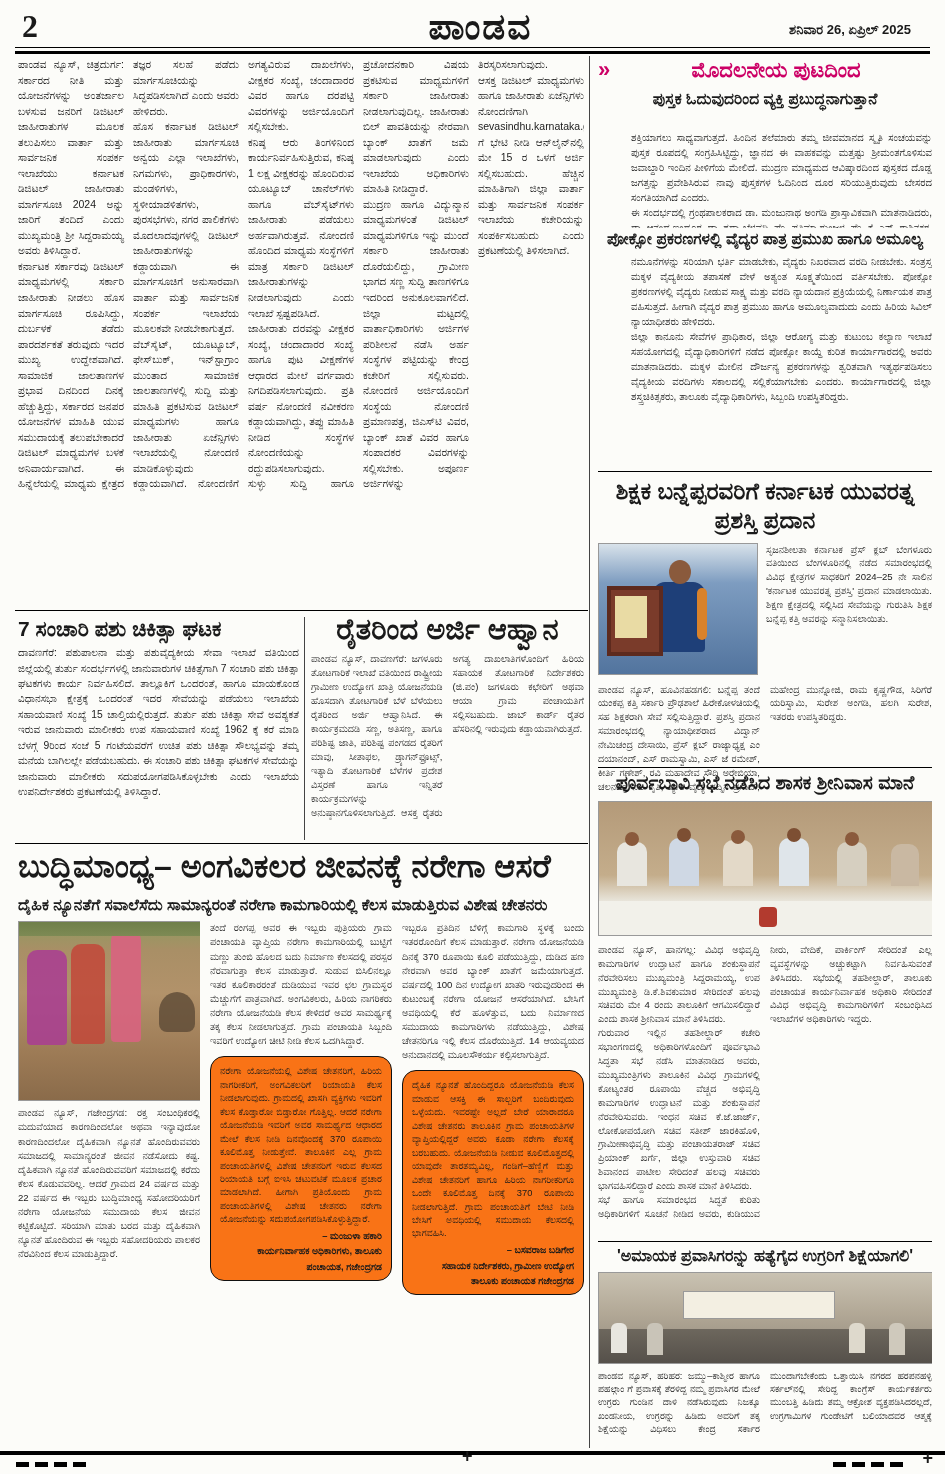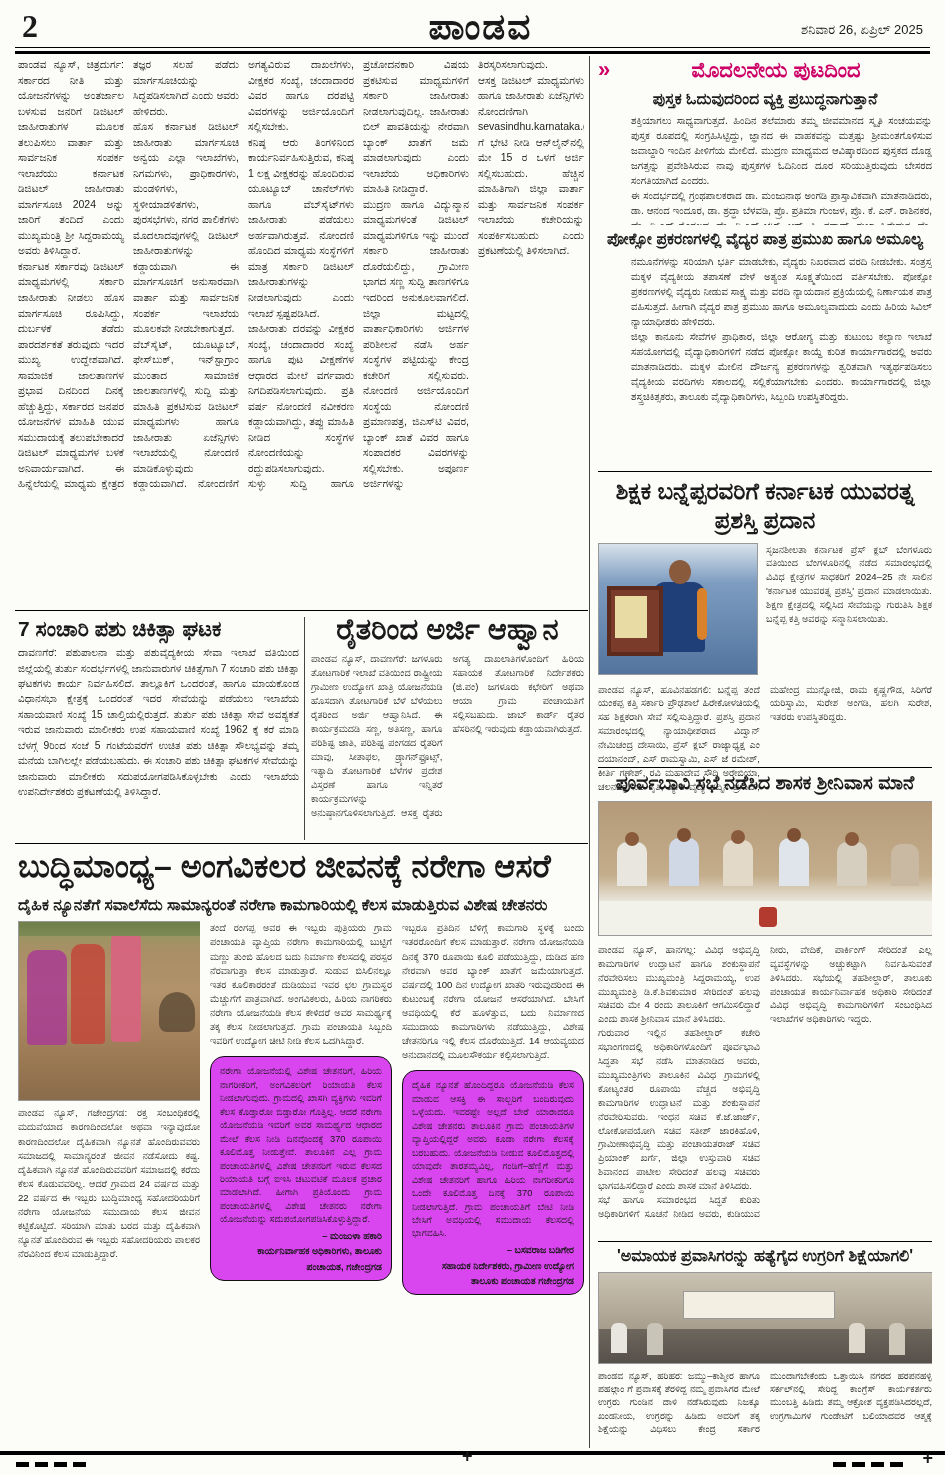--- a/index.html
+++ b/index.html
@@ -2,21 +2,21 @@
 <html><head>
 <meta charset="utf-8">
 <style>
   html,body{margin:0;padding:0;background:#888;}
   #paper{position:relative;width:945px;height:1474px;background:#fcfcf9;margin:0 auto;
          font-family:"Liberation Sans","DejaVu Sans",sans-serif;color:#1a1a1a;overflow:hidden;}
   .abs{position:absolute;}
   
   .pgnum{left:22px;top:8px;font:bold 32px "Liberation Serif","DejaVu Serif",serif;}
   .masthead{left:16px;right:0;top:6px;text-align:center;font-size:36px;font-weight:bold;letter-spacing:2px;}
-  .pdate{right:22px;top:22px;font-size:13px;font-weight:normal;}
+  .pdate{right:34px;top:22px;font-size:13px;font-weight:bold;}
   .hline1{left:15px;right:15px;top:47px;border-top:1.5px solid #000;}
   .hline2{left:15px;right:15px;top:51px;border-top:3px solid #000;}
   .vline-main{left:589px;top:56px;height:1392px;width:1px;background:#444;}
   hr.cut{border:none;border-top:1px solid #000;margin:0;}
   
   .a1{left:18px;top:57px;width:566px;height:550px;}
   .a1 h1{margin:0 0 10px 0;font-size:34px;line-height:1.2;font-weight:bold;color:#0d0d0d;}
   .colbody{text-align:justify;white-space:pre-line;overflow:hidden;}
   .a1 .colbody{column-count:5;column-gap:9px;column-fill:auto;height:448px;font-size:10.5px;line-height:1.48;}
   .hr-l1{left:15px;width:573px;top:610px;}
@@ -29,37 +29,37 @@
   .a3 h2{margin:0 0 6px 0;font-size:29px;line-height:1.1;text-align:center;}
   .a3 .colbody{column-count:2;column-gap:10px;column-fill:auto;height:180px;font-size:9.6px;line-height:1.46;}
   .hr-l2{left:15px;width:573px;top:843px;}
   
   .ng{left:18px;top:848px;width:566px;height:600px;}
   .ng h2{margin:0 0 11px 0;font-size:32px;line-height:1.15;}
   .ng h3{margin:0 0 7px 0;font-size:15.5px;line-height:1.2;}
   .ngcols{display:grid;grid-template-columns:1fr 1fr 1fr;gap:10px;height:540px;overflow:hidden;}
   .ngcol{font-size:9.6px;line-height:1.47;text-align:justify;overflow:hidden;}
   .quotebox{border:1.5px solid #111;border-radius:14px;padding:8px 9px 6px;margin-top:8px;
-            font-size:9.3px;line-height:1.45;text-align:justify;background:#d946ef;}
+            font-size:9.3px;line-height:1.45;text-align:justify;background:#f97316;}
   .sig{ text-align:right;font-weight:bold;line-height:1.35;margin-top:3px;}
   
   .photo{position:relative;overflow:hidden;border:1px solid #999;}
   .ph-shape{position:absolute;}
   .ph-narega{width:100%;height:178px;margin-bottom:5px;
      background:linear-gradient(180deg,#8f9a5f 0%,#a98f66 16%,#b2926a 40%,#9c7a55 75%,#8a6b4a 100%);}
   .ph-award{width:158px;height:130px;background:linear-gradient(180deg,#d8e2ea 0%,#7d9cc0 30%,#52749e 100%);}
   .ph-mla{width:100%;height:133px;background:linear-gradient(180deg,#b49a79 0%,#c4ad8b 55%,#efefe9 78%,#e6e6df 100%);}
   .ph-protest{width:100%;height:90px;background:linear-gradient(180deg,#c9c2b2 0%,#b2a896 45%,#8e867a 100%);}
   
   .rc{left:598px;width:334px;}
   .r-cont{top:58px;display:flex;align-items:center;gap:10px;}
   .r-cont .arrow{color:#cc0066;font-size:22px;font-weight:bold;line-height:1;}
   .r-cont .lbl{flex:1;text-align:center;color:#cc0066;font-size:21px;font-weight:bold;}
   .r-book{top:88px;height:140px;overflow:hidden;}
-  .r-book h3{margin:2px 0 5px;text-align:center;font-size:15.5px;}
+  .r-book h3{margin:2px 0 22px;text-align:center;font-size:15.5px;}
   .smallbody{font-size:10px;line-height:1.5;text-align:justify;white-space:pre-line;overflow:hidden;margin-left:33px;}
   .r-book .smallbody{height:112px;}
   .r-pocso{top:230px;height:238px;overflow:hidden;}
   .r-pocso h3{margin:0 0 6px;text-align:center;font-size:15.5px;}
   .r-pocso .smallbody{height:206px;}
   .hr-r1{left:598px;width:334px;top:471px;}
   .r-award{top:477px;height:328px;overflow:hidden;}
   .r-award h2{margin:0 0 8px;text-align:center;font-size:23px;line-height:1.25;}
   .aw-row{display:flex;gap:8px;}
   .aw-intro{flex:1;font-size:9.6px;line-height:1.45;text-align:justify;overflow:hidden;height:130px;}

